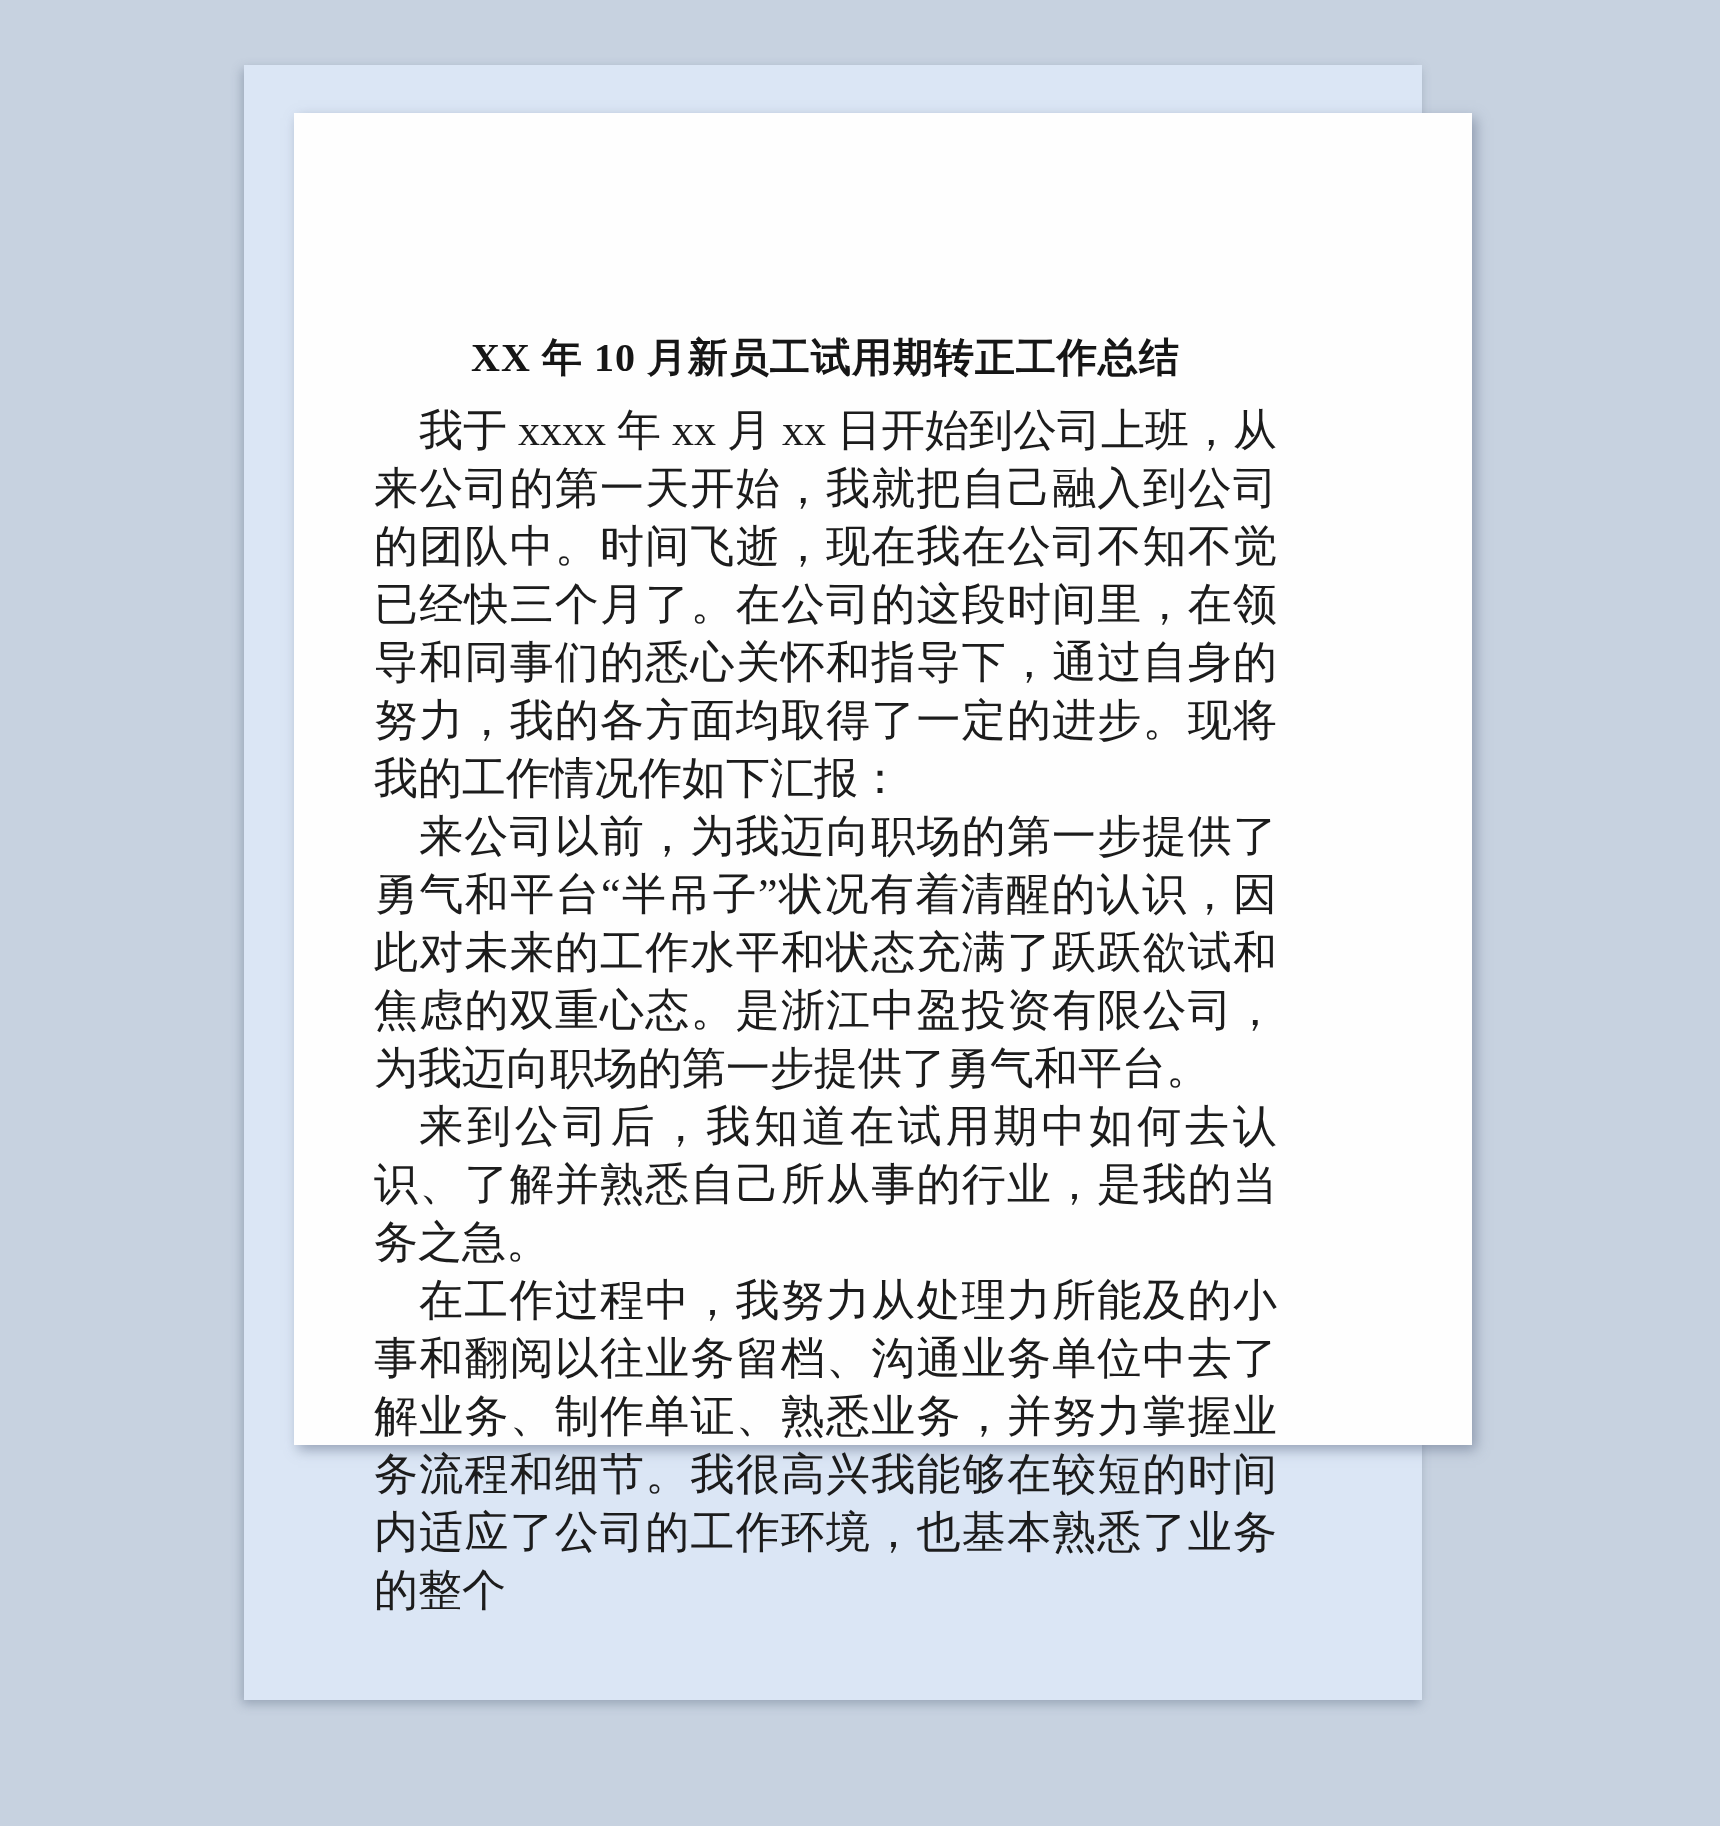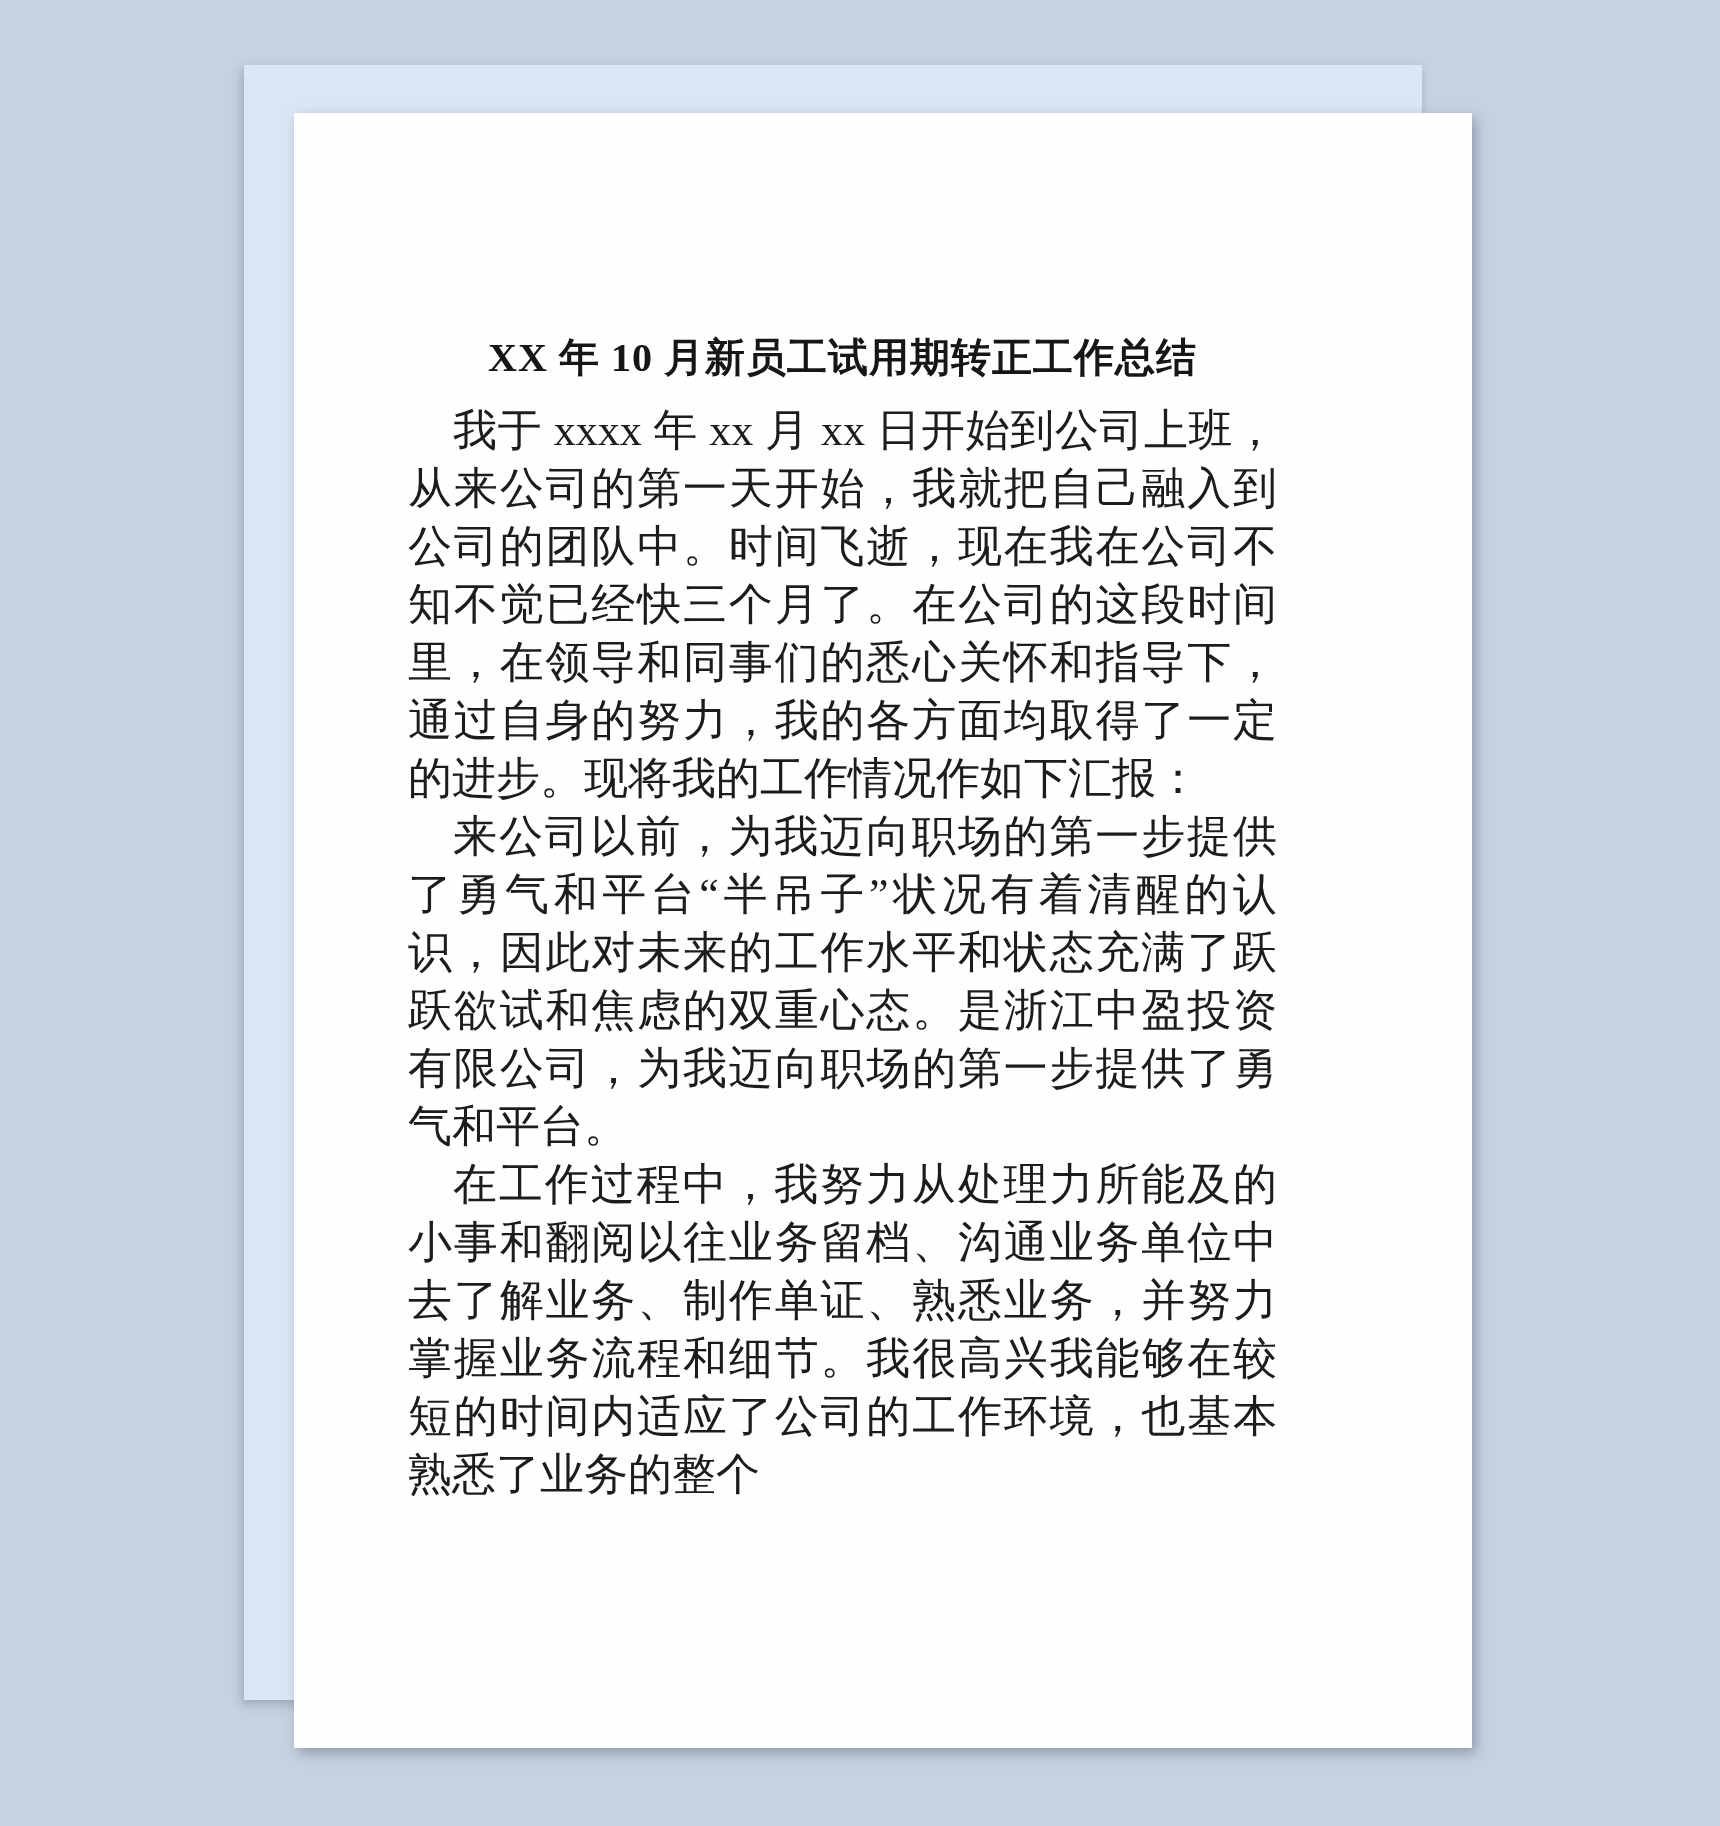--- a/index.html
+++ b/index.html
@@ -22,25 +22,25 @@
     width: 1178px;
     height: 1635px;
     background: #dbe6f5;
     box-shadow: -2px 4px 10px rgba(96, 110, 134, 0.45);
   }
   .sheet-front {
     position: absolute;
     left: 294px;
     top: 113px;
     width: 1178px;
-    height: 1635px;
+    height: 1332px;
     background: #fefefe;
     box-shadow: 4px 5px 12px rgba(96, 110, 134, 0.55);
     box-sizing: border-box;
-    padding: 214px 195px 0 114px;
+    padding: 214px 195px 0 80px;
   }
   .doc-title {
     text-align: center;
     font-weight: bold;
     font-size: 40px;
     line-height: 62px;
     color: #161616;
     letter-spacing: 1px;
   }
   .doc-body {
@@ -61,16 +61,17 @@
 
 <div class="scene">
   <div class="sheet-back"></div>
   <div class="sheet-front">
     <div class="doc-title">
       <div>XX 年 10 月新员工试用期转正工作总结</div>
     </div>
     <div class="doc-body">
         <p>我于 xxxx 年 xx 月 xx 日开始到公司上班，从来公司的第一天开始，我就把自己融入到公司的团队中。时间飞逝，现在我在公司不知不觉已经快三个月了。在公司的这段时间里，在领导和同事们的悉心关怀和指导下，通过自身的努力，我的各方面均取得了一定的进步。现将我的工作情况作如下汇报：</p>
         <p>来公司以前，为我迈向职场的第一步提供了勇气和平台“半吊子”状况有着清醒的认识，因此对未来的工作水平和状态充满了跃跃欲试和焦虑的双重心态。是浙江中盈投资有限公司，为我迈向职场的第一步提供了勇气和平台。</p>
+        <p>来到公司后，我知道在试用期中如何去认识、了解并熟悉自己所从事的行业，是我的当务之急。</p>
         <p>在工作过程中，我努力从处理力所能及的小事和翻阅以往业务留档、沟通业务单位中去了解业务、制作单证、熟悉业务，并努力掌握业务流程和细节。我很高兴我能够在较短的时间内适应了公司的工作环境，也基本熟悉了业务的整个</p>
       </div>
   </div>
 </div>
 
 </body></html>

